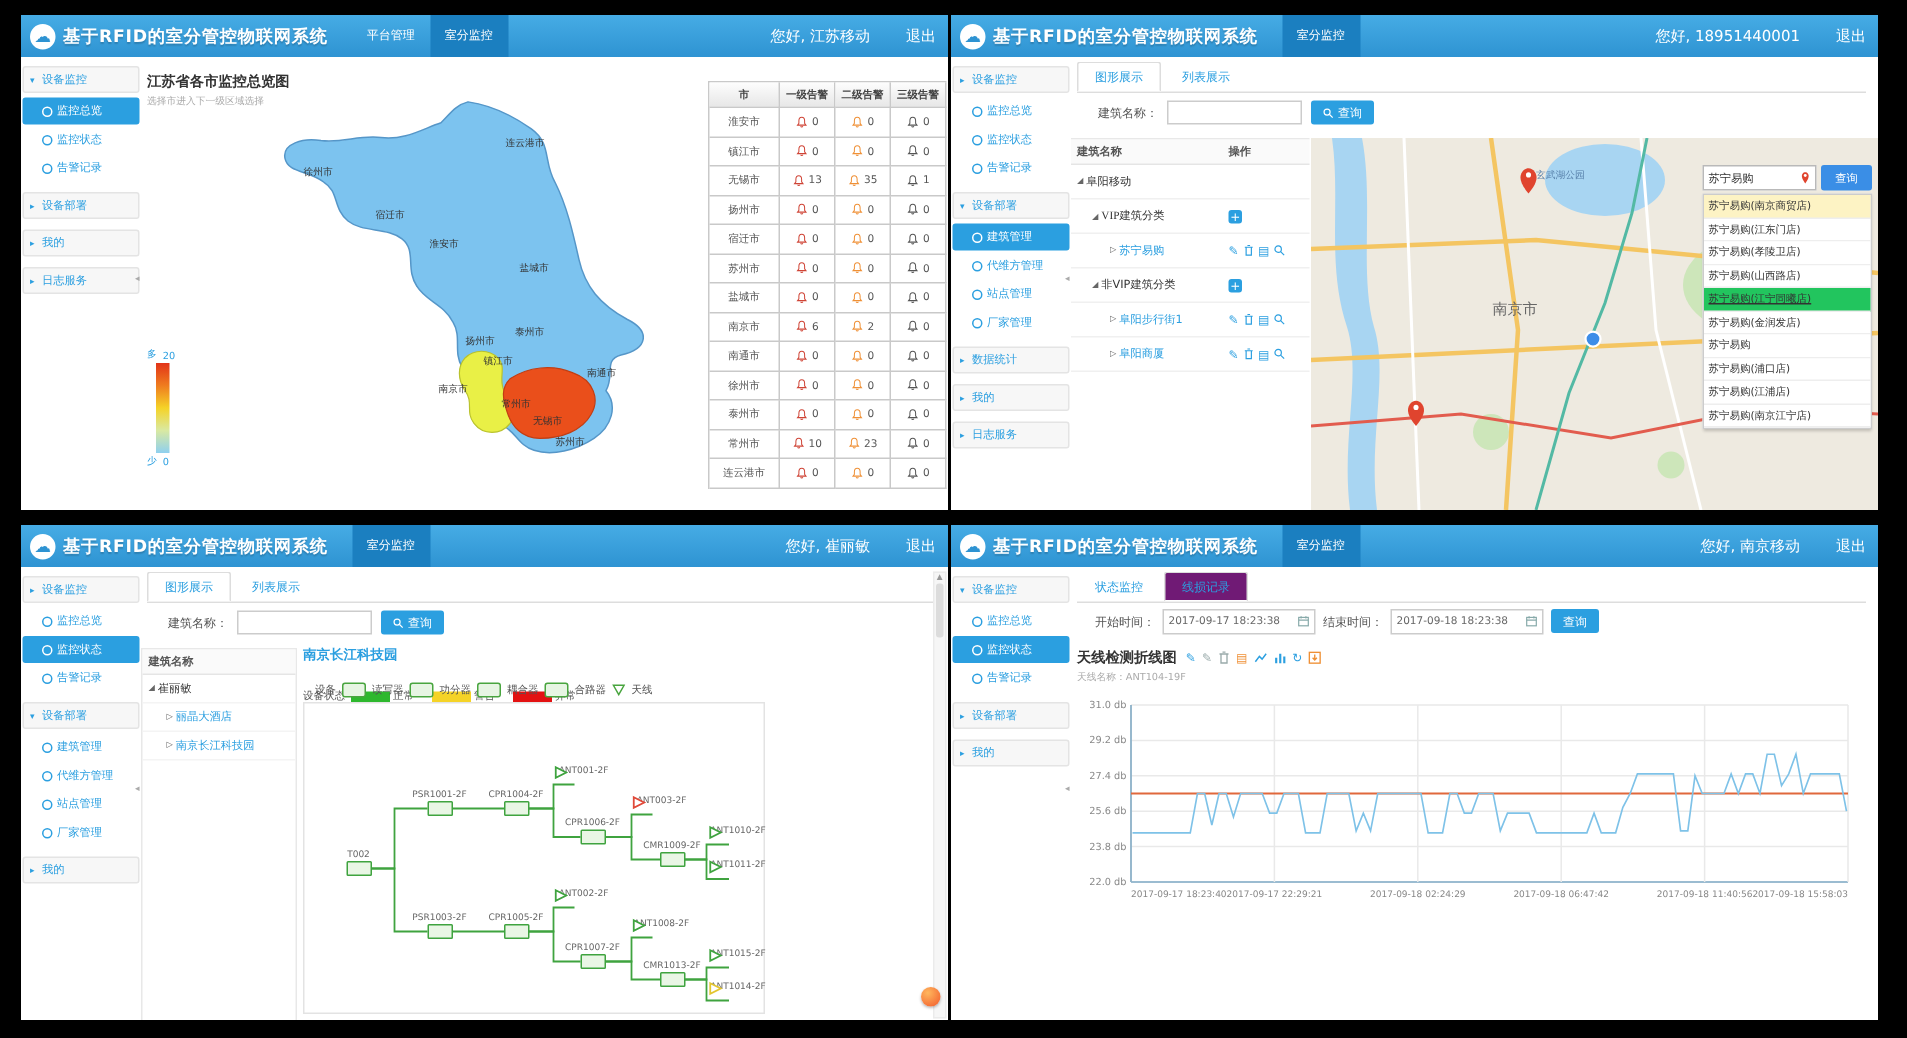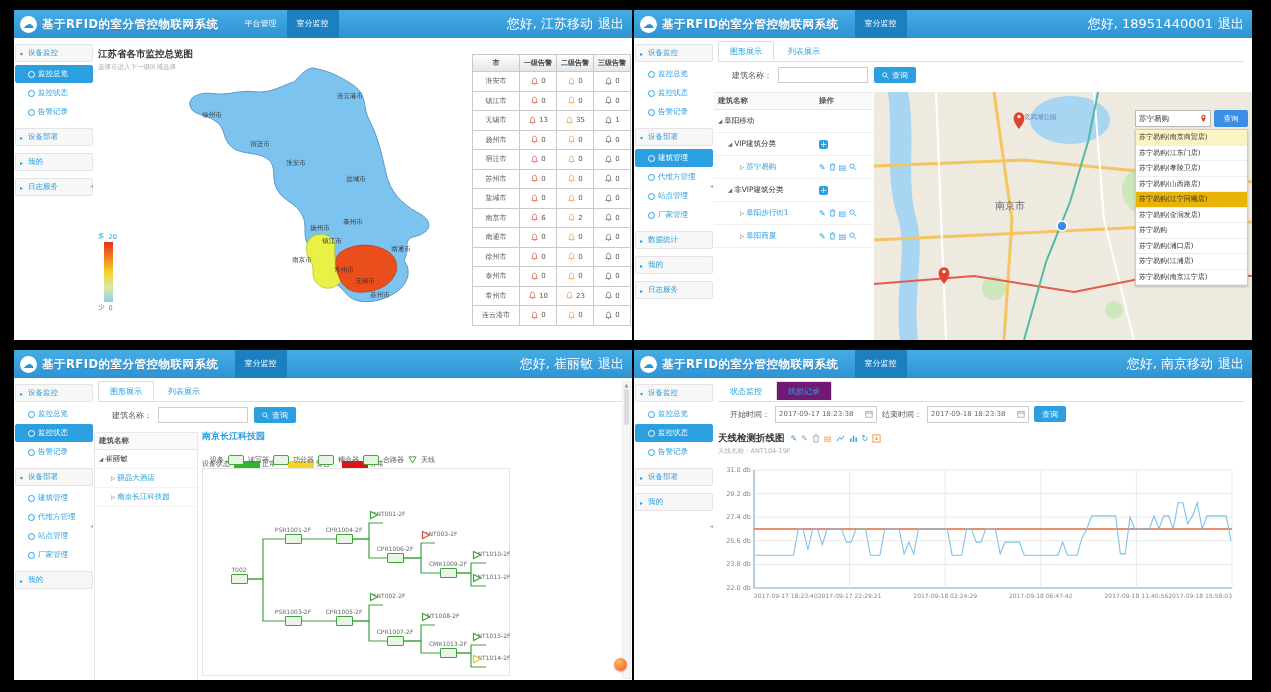--- a/index.html
+++ b/index.html
@@ -5,21 +5,21 @@
   html,body{margin:0;padding:0;background:#000;}
   #stage{position:relative;width:1271px;height:692px;background:#000;font-family:"DejaVu Sans",sans-serif;overflow:hidden;}
   .q{position:absolute;width:618px;height:330px;background:#fff;overflow:hidden;font-size:8px;color:#333;}
   #q-tl{left:14px;top:10px}#q-tr{left:634px;top:10px}#q-bl{left:14px;top:350px}#q-br{left:634px;top:350px}
   
   .hd{position:absolute;left:0;top:0;right:0;height:28px;background:linear-gradient(#46ace5,#2e93d2);display:flex;align-items:center;color:#fff;z-index:5;}
   .logo{width:17px;height:17px;background:#fff;border-radius:50%;color:#2e93d2;font-size:11px;line-height:17px;text-align:center;margin:0 5px 0 6px;flex:none;}
   .hd-title{font-size:11.5px;font-weight:bold;letter-spacing:.5px;white-space:nowrap;text-shadow:0 1px 1px rgba(0,0,0,.18);}
   .hd-nav{display:flex;height:100%;margin-left:16px;}
   .nv{padding:0 10px;line-height:28px;font-size:8px;color:#fff;cursor:pointer;white-space:nowrap;}
-  .hd-right{margin-left:auto;display:flex;align-items:flex-start;font-size:13px;padding-right:8px;gap:5px;white-space:nowrap;}
+  .hd-right{margin-left:auto;display:flex;align-items:flex-start;font-size:10px;padding-right:8px;gap:24px;white-space:nowrap;}
   .hd-logout{cursor:pointer;}
   
   .sb{position:absolute;left:0;top:30px;width:78px;bottom:0;padding:0 1px;background:#fff;}
   .sb-item{display:flex;align-items:center;height:16px;border:1px solid #fff;border-radius:2px;font-size:7.5px;padding-left:4px;cursor:pointer;overflow:hidden;}
   .sb-arrow{width:8px;font-size:6px;flex:none;}
   .sb-dot{width:5px;height:5px;border:1px solid;border-radius:50%;margin-right:3px;flex:none;}
   .sb-label{white-space:nowrap;}
   .collapse-h{position:absolute;left:76px;top:172px;font-size:6px;color:#aaa;z-index:4;}
   
   .tabs{position:absolute;left:84px;top:31px;right:8px;height:20px;border-bottom:1px solid #ddd;display:flex;gap:2px;}
@@ -653,21 +653,21 @@
             <span class="tt-arrow">◢</span>
             <span style="color: rgb(51, 51, 51);">阜阳移动</span>
           </div>
           <div class="tt-ops">
             
             
           </div>
         </div>
 
         <div class="tt-row">
-          <div class="tt-name" style="padding-left: 14px;">
+          <div class="tt-name" style="padding-left: 14px; font-family: Liberation Serif, serif;">
             <span class="tt-arrow">◢</span>
             <span style="color: rgb(51, 51, 51);">VIP建筑分类</span>
           </div>
           <div class="tt-ops">
             <span class="op-add" style="display: inline-flex;">+</span>
 
           </div>
         </div>
 
         <div class="tt-row">
@@ -791,21 +791,21 @@
       </div>
       <div class="ts-list">
         <div class="ts-item" style="background: rgb(253, 243, 196);"><span>苏宁易购(南京商贸店)</span></div>
 
         <div class="ts-item" style="background: rgb(255, 255, 255);"><span>苏宁易购(江东门店)</span></div>
 
         <div class="ts-item" style="background: rgb(255, 255, 255);"><span>苏宁易购(孝陵卫店)</span></div>
 
         <div class="ts-item" style="background: rgb(255, 255, 255);"><span>苏宁易购(山西路店)</span></div>
 
-        <div class="ts-item" style="background: #eab308;"><span>苏宁易购(江宁同曦店)</span></div>
+        <div class="ts-item" style="background: #22c55e; text-decoration: underline;"><span>苏宁易购(江宁同曦店)</span></div>
 
         <div class="ts-item" style="background: rgb(255, 255, 255);"><span>苏宁易购(金润发店)</span></div>
 
         <div class="ts-item" style="background: rgb(255, 255, 255);"><span>苏宁易购</span></div>
 
         <div class="ts-item" style="background: rgb(255, 255, 255);"><span>苏宁易购(浦口店)</span></div>
 
         <div class="ts-item" style="background: rgb(255, 255, 255);"><span>苏宁易购(江浦店)</span></div>
 
         <div class="ts-item" style="background: rgb(255, 255, 255);"><span>苏宁易购(南京江宁店)</span></div>

